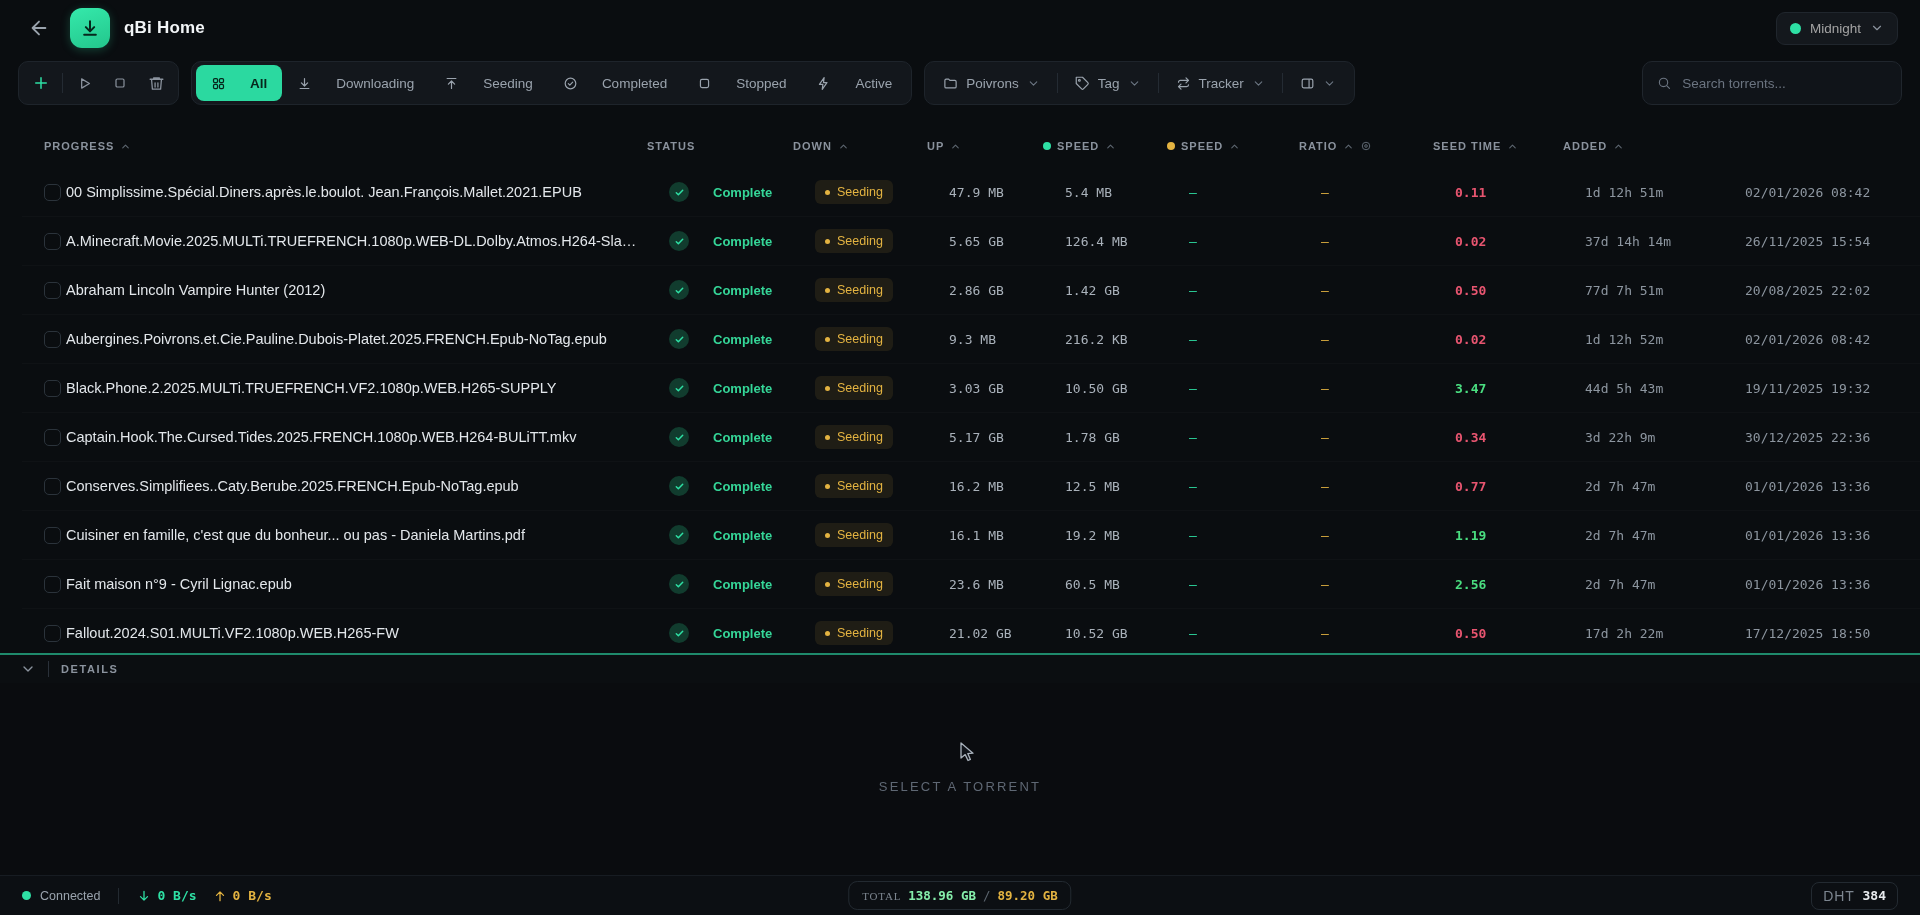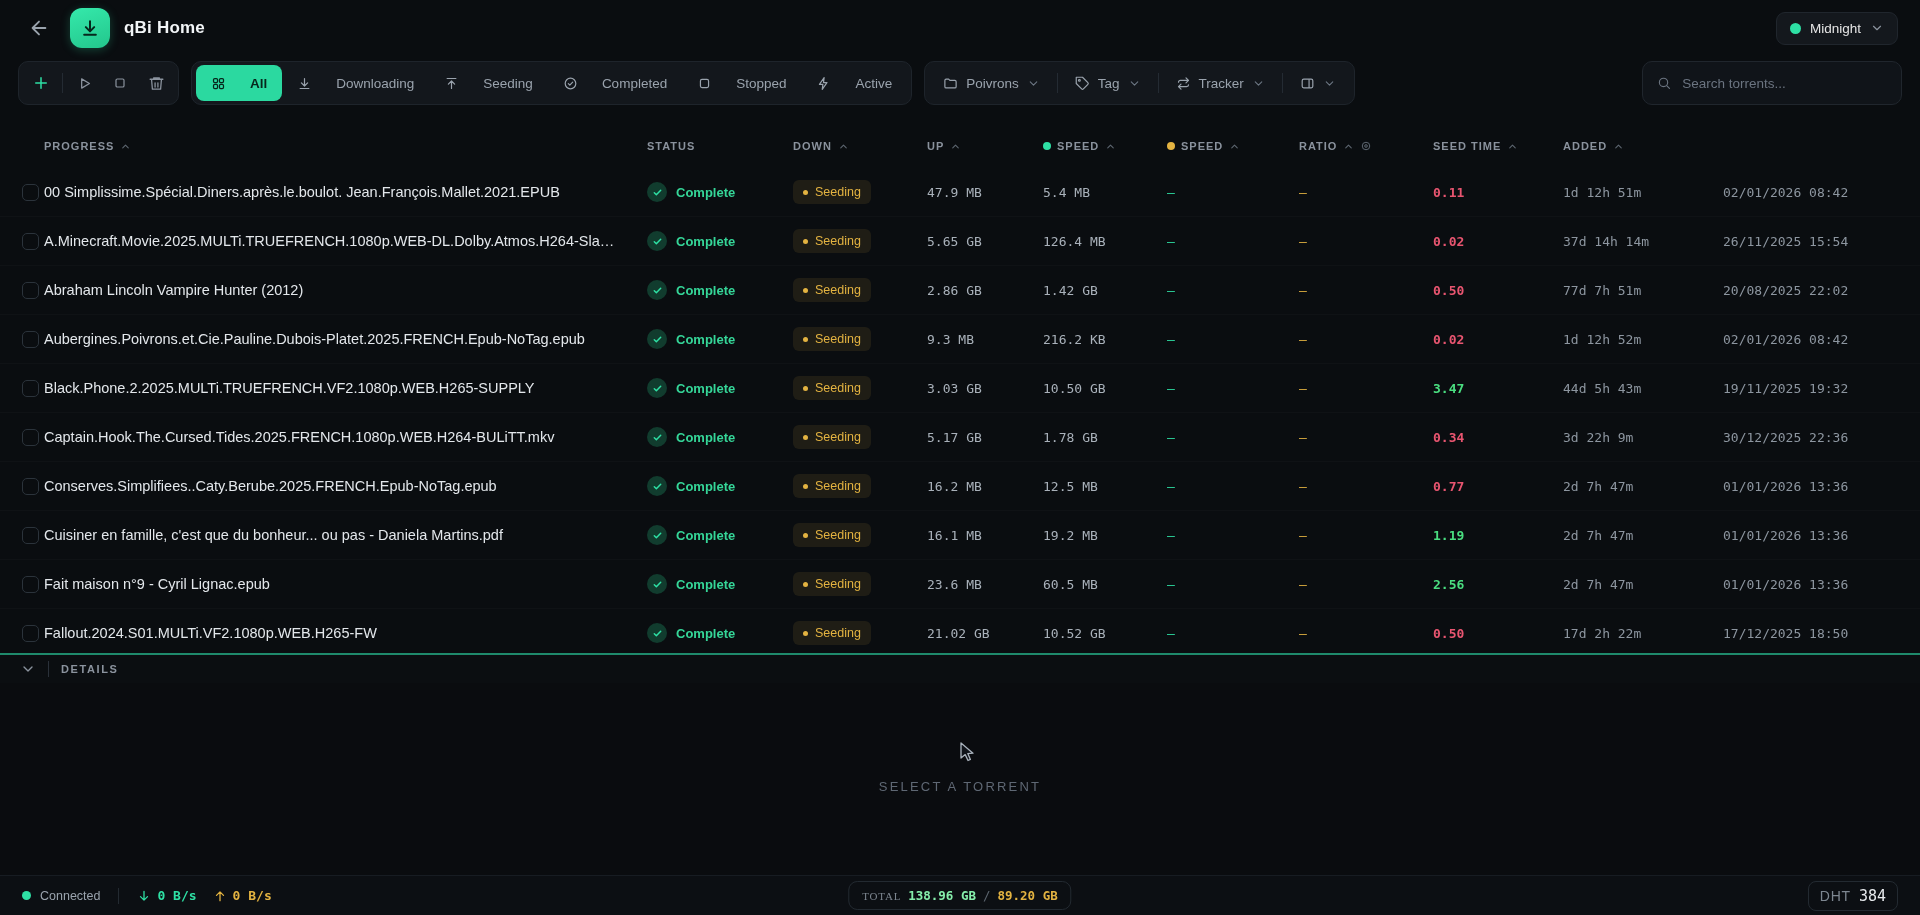--- a/index.html
+++ b/index.html
@@ -16,21 +16,21 @@
   .app-header { height:56px; flex:0 0 56px; display:flex; align-items:center; padding:0 22px; }
   .back-btn { width:34px; height:34px; display:flex; align-items:center; justify-content:center;
     color:#9aa3ad; cursor:pointer; border-radius:8px; }
   .logo-btn { width:40px; height:40px; margin-left:14px; border-radius:12px;
     background:linear-gradient(160deg,#35e9ab,#23c68c);
     display:flex; align-items:center; justify-content:center; color:#06281c;
     box-shadow:0 2px 10px rgba(46,224,164,.25); }
   .app-title { margin-left:14px; font-size:17px; font-weight:bold; letter-spacing:.2px; color:#f2f5f7; }
   .theme-select { margin-left:auto; display:flex; align-items:center; gap:9px;
     background:#14181d; border:1px solid #20262d; border-radius:9px;
-    padding:8px 13px; font-size:13.5px; color:#e5e5e5; cursor:pointer; }
+    padding:8px 13px; font-size:13.5px; color:#a3a3a3; cursor:pointer; }
   .theme-dot { width:11px; height:11px; border-radius:50%; background:#2ee0a4; }
 
   
   .toolbar { height:54px; flex:0 0 54px; display:flex; align-items:center; padding:0 18px; gap:12px; }
   .tool-group { display:flex; align-items:center; background:#13171c; border:1px solid #1e242b;
     border-radius:10px; height:44px; padding:0 4px; }
   .tool-btn { width:36px; height:36px; display:flex; align-items:center; justify-content:center;
     color:#8b939e; cursor:pointer; border-radius:8px; }
   .tool-btn.accent { color:#2ee0a4; }
   .vsep { width:1px; height:20px; background:#242b33; margin:0 3px; }
@@ -52,25 +52,25 @@
     align-items:center; padding:0 22px 0 22px; }
   .thead { height:44px; flex:0 0 44px; margin-top:14px; }
   .th { display:flex; align-items:center; gap:6px; font-size:11px; letter-spacing:1px;
     color:#8a929d; text-transform:uppercase; cursor:pointer; font-weight:bold; }
   .sort-caret { color:#5d6670; display:flex; }
   .sort-caret.active { color:#2ee0a4; }
   .hdot { width:8px; height:8px; border-radius:50%; flex:0 0 8px; }
   .hdot.g { background:#2ee0a4; } .hdot.y { background:#e3b341; }
 
   .rows-viewport { height:485px; flex:0 0 485px; overflow:hidden; }
-  .trow { height:49px; border-bottom:1px solid rgba(255,255,255,.022); cursor:pointer; }
+  .trow { height:49px; border-bottom:1px solid rgba(255,255,255,.022); cursor:pointer;margin-left:22px; }
   .checkbox { width:17px; height:17px; border:1.5px solid #2b333b; border-radius:5px; display:block; }
   .c-name { font-size:14.5px; color:#e3e7eb; white-space:nowrap; overflow:hidden;
     text-overflow:ellipsis; padding-right:30px; }
-  .c-progress { display:flex; align-items:center; gap:9px; }
+  .c-progress { display:flex; align-items:center; gap:24px; }
   .check-circle { width:20px; height:20px; border-radius:50%; background:#113c2e;
     display:flex; align-items:center; justify-content:center; color:#2ee0a4; flex:0 0 20px; }
   .progress-text { font-size:13px; color:#35d698; font-weight:bold; }
   .badge { display:inline-flex; align-items:center; gap:7px; background:rgba(227,179,65,.10);
     border-radius:6px; padding:5px 10px; font-size:12.5px; color:#e3b341; }
   .badge-dot { width:5px; height:5px; border-radius:50%; background:#e3b341; }
   .num { font-size:13px; color:#a9b1ba; }
   .dash-g { color:#2ee0a4; font-size:13px; }
   .dash-y { color:#e3b341; font-size:13px; }
   .c-ratio { font-size:13px; font-weight:bold; }
@@ -98,21 +98,21 @@
   .speed.down { color:#2ee0a4; } .speed.up { color:#e3b341; margin-left:16px; }
   .total-pill { position:absolute; left:50%; transform:translateX(-50%);
     display:flex; align-items:center; gap:7px; border:1px solid #232a31; border-radius:9px;
     padding:6px 13px; font-size:12.5px; }
   .total-label { color:#7d8690; font-size:11px; letter-spacing:.8px;font-family:Liberation Serif, serif; }
   .total-down { color:#86efac; font-weight:bold; } .total-slash { color:#5d6670; }
   .total-up { color:#e3b341; font-weight:bold; }
   .dht-pill { margin-left:auto; display:flex; align-items:center; gap:8px;
     border:1px solid #232a31; border-radius:8px; padding:5px 11px; }
   .dht-label { color:#7d8690; font-size:14px; letter-spacing:.8px; }
-  .dht-count { color:#e8ebee; font-size:15px; font-weight:normal; }
+  .dht-count { color:#e8ebee; font-size:13px; font-weight:bold; }
 
   svg { display:block; }
 </style>
 </head>
 <body>
 
 <div class="app-header">
   <div class="back-btn">
     <svg width="22" height="22" viewBox="0 0 24 24" fill="none" stroke="currentColor" stroke-width="2" stroke-linecap="round" stroke-linejoin="round">
         <path d="M19 12H5M12 19l-7-7 7-7"></path>

